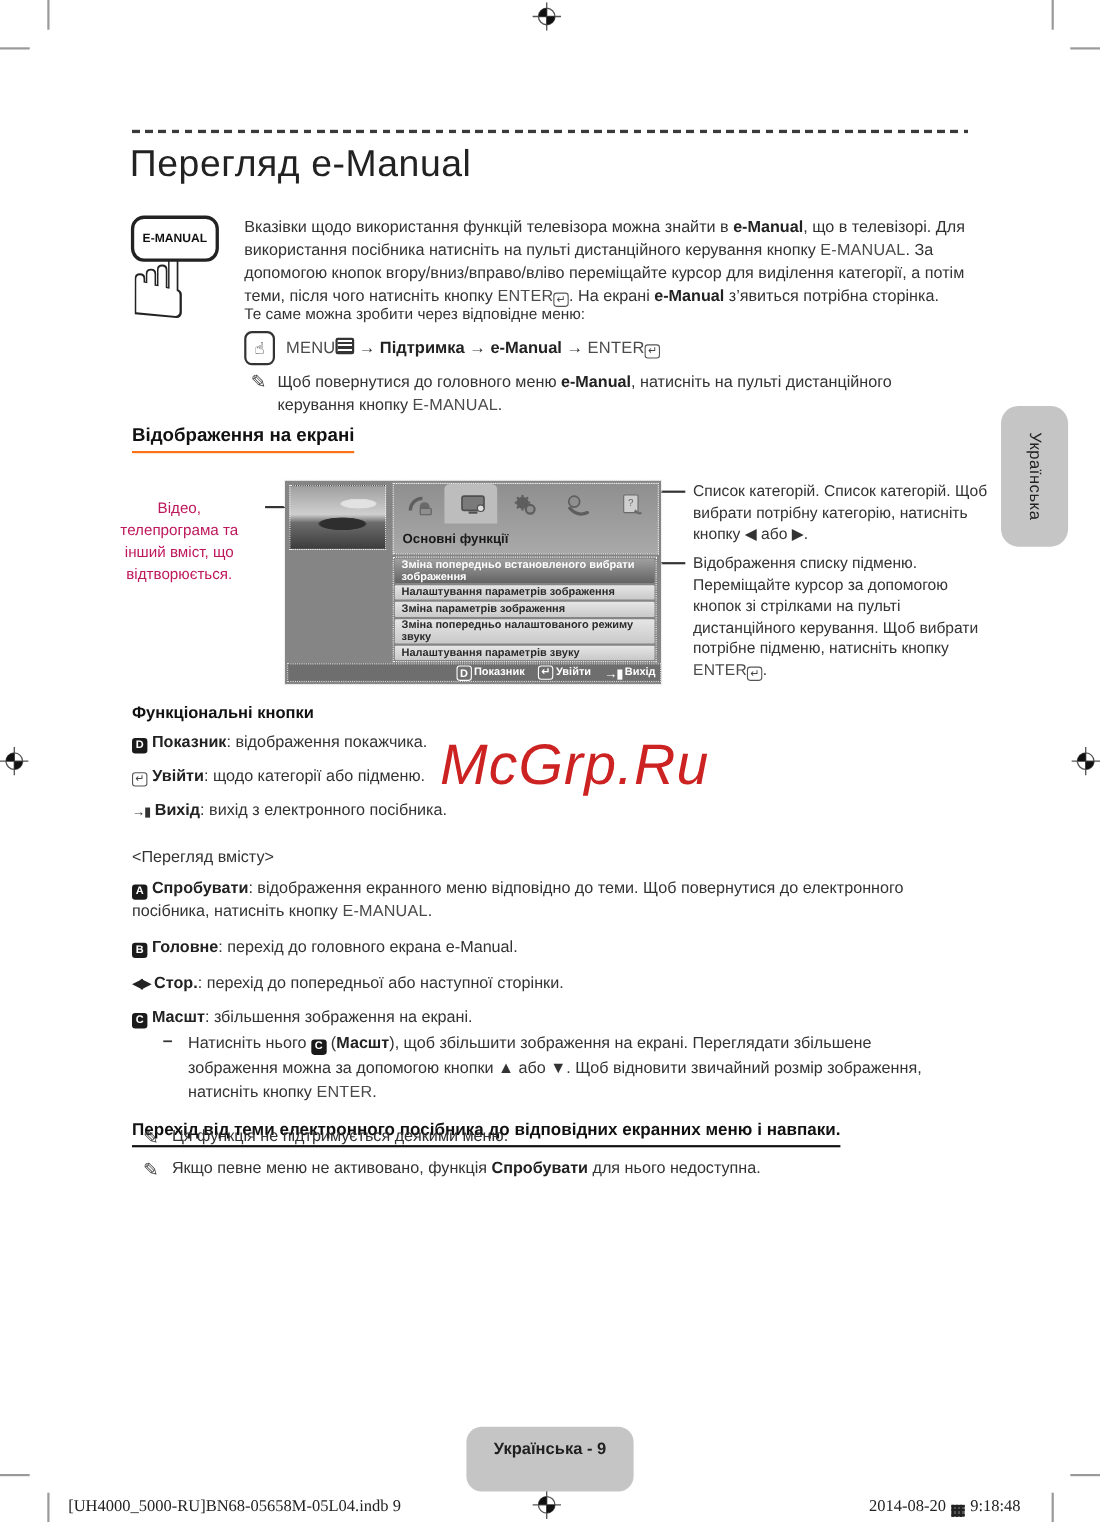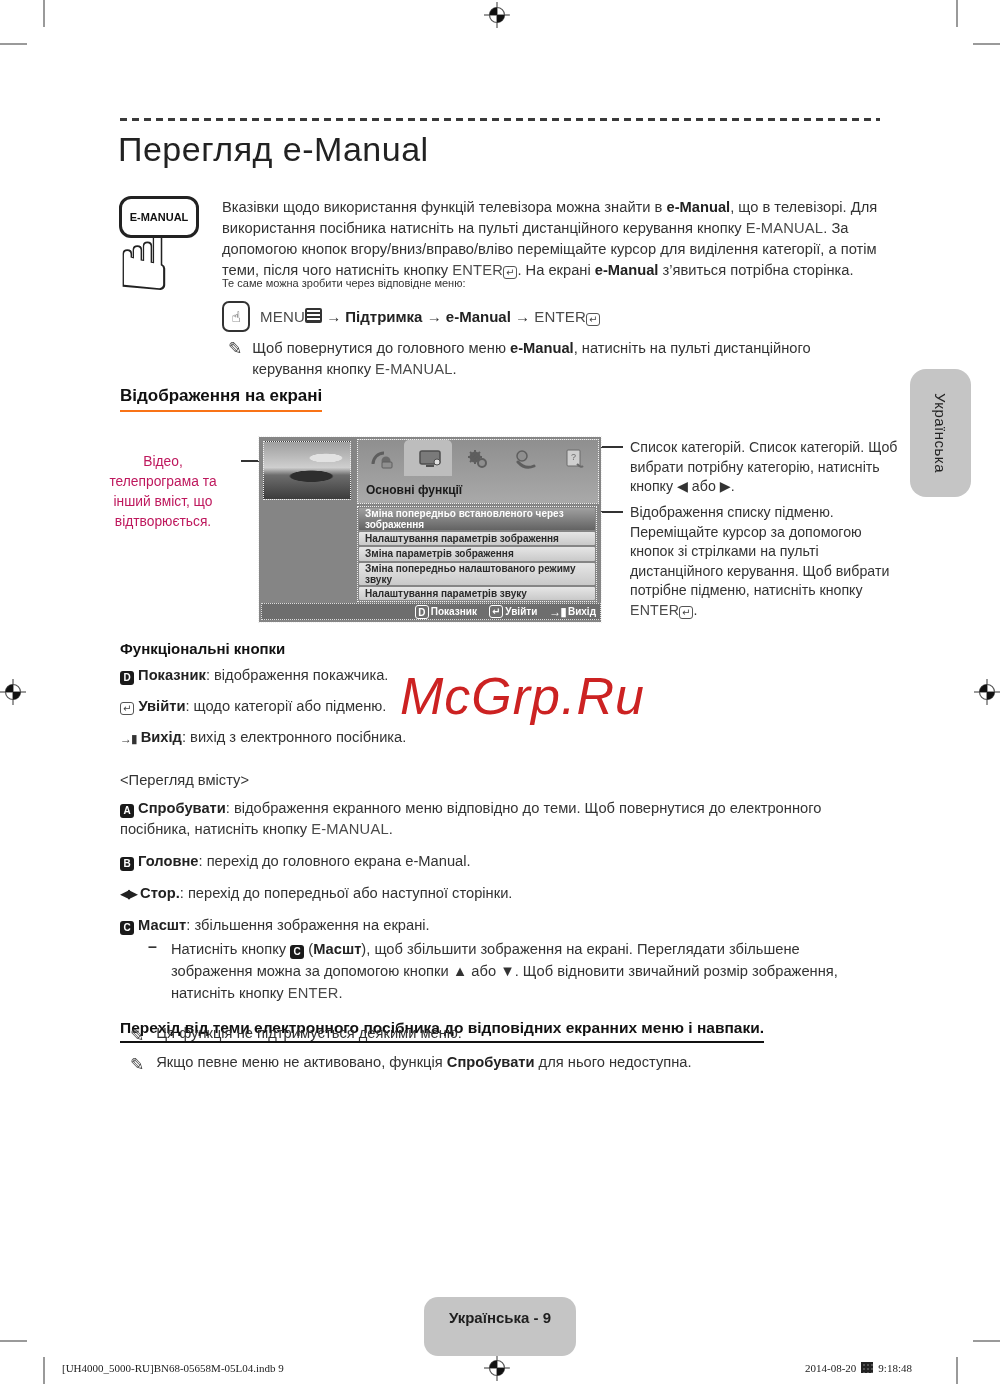--- a/index.html
+++ b/index.html
@@ -20,21 +20,21 @@
     background:repeating-linear-gradient(90deg,#3a3a3a 0 7px,transparent 7px 12px);}
   .title{left:118px;top:130px;font-size:34px;font-weight:normal;color:#222;letter-spacing:.5px;}
 
   
   .embox{left:119px;top:196px;width:74px;height:36px;border:3px solid #222;border-radius:12px;
     display:flex;align-items:center;justify-content:center;font-size:11px;font-weight:bold;color:#111;background:#fff;}
   .hand-glyph{left:116px;top:212px;font-size:92px;color:#222;line-height:1;}
 
   
   .p1{left:222px;top:197px;width:660px;font-size:14.7px;line-height:21px;}
-  .p2{left:222px;top:277px;width:660px;font-size:11px;}
+  .p2{left:222px;top:277px;width:660px;font-size:14px;}
   .menupath{left:222px;top:301px;display:flex;align-items:center;gap:10px;font-size:15px;}
   .hand-box{display:inline-flex;width:24px;height:27px;border:2px solid #333;border-radius:7px;
     align-items:center;justify-content:center;font-size:15px;color:#222;background:#fff;}
   .noterow{left:228px;top:338px;display:flex;gap:10px;}
   .pencil{font-size:17px;color:#444;}
   .notetext{width:578px;font-size:14.7px;line-height:21px;}
 
   .h1{left:120px;top:386px;font-size:17px;font-weight:bold;color:#111;
       border-bottom:2px solid #f97316;padding-bottom:4px;}
   .h2{left:120px;top:995px;font-size:15.5px;font-weight:bold;color:#111;white-space:nowrap;
@@ -90,23 +90,23 @@
   .dashnote .txt{width:702px;font-size:14.7px;line-height:22px;}
   .jnote{position:absolute;left:130px;display:flex;gap:12px;}
   .jnote .txt{width:720px;font-size:14.7px;}
 
   
   .pagetab{left:424px;top:1297px;width:152px;height:59px;background:#c5c5c5;border-radius:14px;
     text-align:center;font-size:15px;font-weight:bold;color:#1f1f1f;padding-top:12px;box-sizing:border-box;}
   .sidetab{left:910px;top:369px;width:61px;height:128px;background:#c5c5c5;border-radius:16px;
     display:flex;align-items:center;justify-content:center;}
   .sidetab span{writing-mode:vertical-rl;font-size:15px;color:#222;letter-spacing:.5px;}
-  .printline{font-family:"Liberation Serif","DejaVu Serif",serif;font-size:11px;color:#222;}
+  .printline{font-family:"Liberation Serif","DejaVu Serif",serif;font-size:15px;color:#222;}
   .pl-left{left:62px;top:1362px;}
-  .pl-right{left:790px;top:1362px;display:flex;align-items:flex-start;gap:5px;margin-left:15px;}
+  .pl-right{left:790px;top:1362px;display:flex;align-items:flex-end;gap:5px;}
   .ampm{display:inline-block;width:12px;height:11px;background:
      repeating-linear-gradient(90deg,#222 0 2px,transparent 2px 4px),
      repeating-linear-gradient(180deg,#222 0 2px,transparent 2px 4px),#555;}
   svg{display:block;}
 </style>
 </head>
 <body>
 
 <div id="page">
 
@@ -208,21 +208,21 @@
         </svg>
         <svg width="26" height="22" viewBox="0 0 26 22">
           <rect x="6" y="2" width="13" height="16" rx="1" fill="#cfcfcf" stroke="#6a6a6a"></rect>
           <text x="12.5" y="12" font-size="9" fill="#6a6a6a" text-anchor="middle">?</text>
           <path d="M16 16 q4 4 6 2" fill="none" stroke="#6a6a6a" stroke-width="2"></path>
         </svg>
       </div>
       <div class="catlabel">Основні функції</div>
     </div>
     <div class="menulist">
-      <div class="mrow sel">Зміна попередньо встановленого через зображення</div>
+      <div class="mrow sel">Зміна попередньо встановленого вибрати зображення</div>
       <div class="mrow">Налаштування параметрів зображення</div>
       <div class="mrow">Зміна параметрів зображення</div>
       <div class="mrow">Зміна попередньо налаштованого режиму звуку</div>
       <div class="mrow">Налаштування параметрів звуку</div>
     </div>
     <div class="screen-status">
         <span class="kc">D</span>
         <span> Показник  </span>
         <span class="ricon icon-enter">↵</span>
         <span> Увійти  </span>
@@ -242,21 +242,21 @@
   <div class="abs watermark">McGrp.Ru</div>
 
   <div class="abs cv-label">&lt;Перегляд вмісту&gt;</div>
   <div class="fitem" style="top:798px;"><span class="kc">A</span><span> </span><span class="b">Спробувати</span><span>: відображення екранного меню відповідно до теми. Щоб повернутися до електронного посібника, натисніть кнопку </span><span class="btn">E-MANUAL</span><span>.</span></div>
   <div class="fitem" style="top:851px;"><span class="kc">B</span><span> </span><span class="b">Головне</span><span>: перехід до головного екрана e-Manual.</span></div>
   <div class="fitem" style="top:883px;"><span class="tight">◀▶</span><span> </span><span class="b">Стор.</span><span>: перехід до попередньої або наступної сторінки.</span></div>
   <div class="fitem" style="top:915px;"><span class="kc">C</span><span> </span><span class="b">Масшт</span><span>: збільшення зображення на екрані.</span></div>
 
   <div class="abs dashnote">
     <span class="dash">–</span>
-    <span class="txt"><span>Натисніть кнопку </span><span class="kc">C</span><span> (</span><span class="b">Масшт</span><span>), щоб збільшити зображення на екрані. Переглядати збільшене зображення можна за допомогою кнопки ▲ або ▼. Щоб відновити звичайний розмір зображення, натисніть кнопку </span><span class="btn">ENTER</span><span>.</span></span>
+    <span class="txt"><span>Натисніть нього </span><span class="kc">C</span><span> (</span><span class="b">Масшт</span><span>), щоб збільшити зображення на екрані. Переглядати збільшене зображення можна за допомогою кнопки ▲ або ▼. Щоб відновити звичайний розмір зображення, натисніть кнопку </span><span class="btn">ENTER</span><span>.</span></span>
   </div>
 
   <div class="abs h2">Перехід від теми електронного посібника до відповідних екранних меню і навпаки.</div>
   <div class="jnote" style="top:1025px;">
     <span class="pencil">✎</span>
     <span class="txt"><span>Ця функція не підтримується деякими меню.</span></span>
   </div>
   <div class="jnote" style="top:1054px;">
     <span class="pencil">✎</span>
     <span class="txt"><span>Якщо певне меню не активовано, функція </span><span class="b">Спробувати</span><span> для нього недоступна.</span></span>

